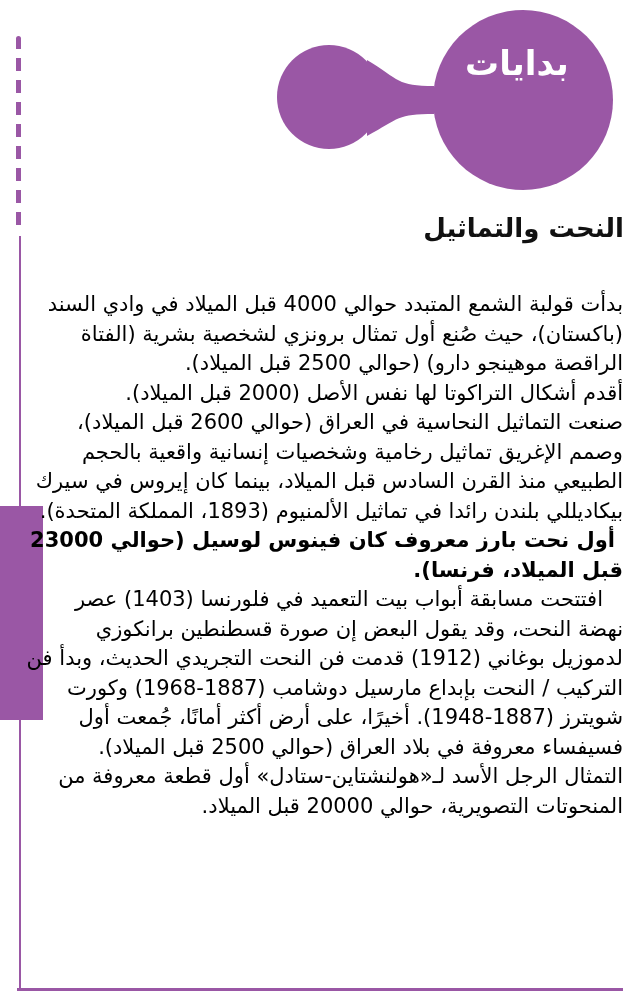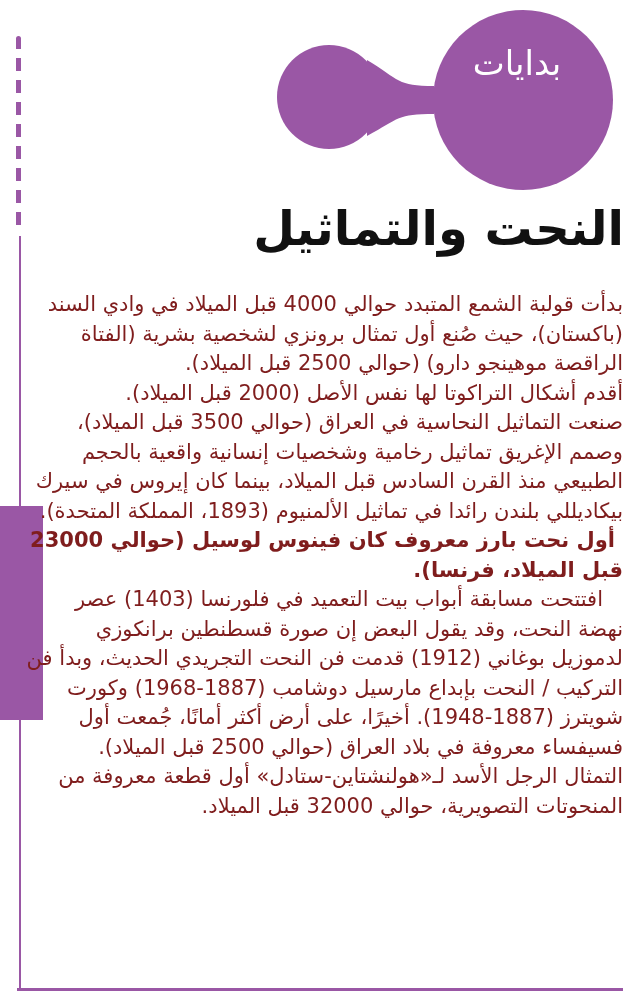--- a/index.html
+++ b/index.html
@@ -32,41 +32,41 @@
   .left-block{
     position:absolute;left:0;top:506px;width:43px;height:214px;
     background:var(--purple);
   }
   
   .blob-svg{position:absolute;top:0;left:0;}
   .blob-text{
     position:absolute;top:40px;left:433px;width:168px;
     text-align:center;
     color:#ffffff;
-    font-weight:normal;
+    font-weight:bold;
     font-size:34px;
     line-height:46px;
     direction:rtl;
   }
   
   .title{
     position:absolute;top:198px;right:6px;left:20px;
     margin:0;
     direction:rtl;text-align:right;
-    font-size:48px;line-height:60px;
+    font-size:26px;line-height:60px;
     font-weight:bold;
     color:var(--ink);
     letter-spacing:0;
   }
   
   .article{
     position:absolute;top:290px;right:7px;left:26px;
     direction:rtl;text-align:right;
     font-size:21px;line-height:29.5px;
-    color:#7f1d1d;
+    color:#000000;
   }
   .article p{margin:0;}
   .article p:nth-of-type(4){text-indent:8px;font-weight:bold;}
   .article p:nth-of-type(5){text-indent:20px;}
 </style>
 </head>
 <body>
 
 <div class="page">
 
@@ -84,19 +84,19 @@
   <div class="dashed-rule"></div>
   <div class="left-rule"></div>
   <div class="left-block"></div>
   <div class="bottom-rule"></div>
 
   <h1 class="title">النحت والتماثيل</h1>
 
   <div class="article" dir="rtl" lang="ar">
     <p>بدأت قولبة الشمع المتبدد حوالي 4000 قبل الميلاد في وادي السند (باكستان)، حيث صُنع أول تمثال برونزي لشخصية بشرية (الفتاة الراقصة موهينجو دارو) (حوالي 2500 قبل الميلاد).</p>
     <p>أقدم أشكال التراكوتا لها نفس الأصل (2000 قبل الميلاد).</p>
-    <p>صنعت التماثيل النحاسية في العراق (حوالي 3500 قبل الميلاد)، وصمم الإغريق تماثيل رخامية وشخصيات إنسانية واقعية بالحجم الطبيعي منذ القرن السادس قبل الميلاد، بينما كان إيروس في سيرك بيكاديللي بلندن رائدا في تماثيل الألمنيوم (1893، المملكة المتحدة).</p>
+    <p>صنعت التماثيل النحاسية في العراق (حوالي 2600 قبل الميلاد)، وصمم الإغريق تماثيل رخامية وشخصيات إنسانية واقعية بالحجم الطبيعي منذ القرن السادس قبل الميلاد، بينما كان إيروس في سيرك بيكاديللي بلندن رائدا في تماثيل الألمنيوم (1893، المملكة المتحدة).</p>
     <p>أول نحت بارز معروف كان فينوس لوسيل (حوالي 23000 قبل الميلاد، فرنسا).</p>
     <p>افتتحت مسابقة أبواب بيت التعميد في فلورنسا (1403) عصر نهضة النحت، وقد يقول البعض إن صورة قسطنطين برانكوزي لدموزيل بوغاني (1912) قدمت فن النحت التجريدي الحديث، وبدأ فن التركيب / النحت بإبداع مارسيل دوشامب (1887-1968) وكورت شويترز (1887-1948). أخيرًا، على أرض أكثر أمانًا، جُمعت أول فسيفساء معروفة في بلاد العراق (حوالي 2500 قبل الميلاد).</p>
-    <p>التمثال الرجل الأسد لـ«هولنشتاين-ستادل» أول قطعة معروفة من المنحوتات التصويرية، حوالي 32000 قبل الميلاد.</p>
+    <p>التمثال الرجل الأسد لـ«هولنشتاين-ستادل» أول قطعة معروفة من المنحوتات التصويرية، حوالي 20000 قبل الميلاد.</p>
   </div>
 
 </div>
 
 </body></html>

